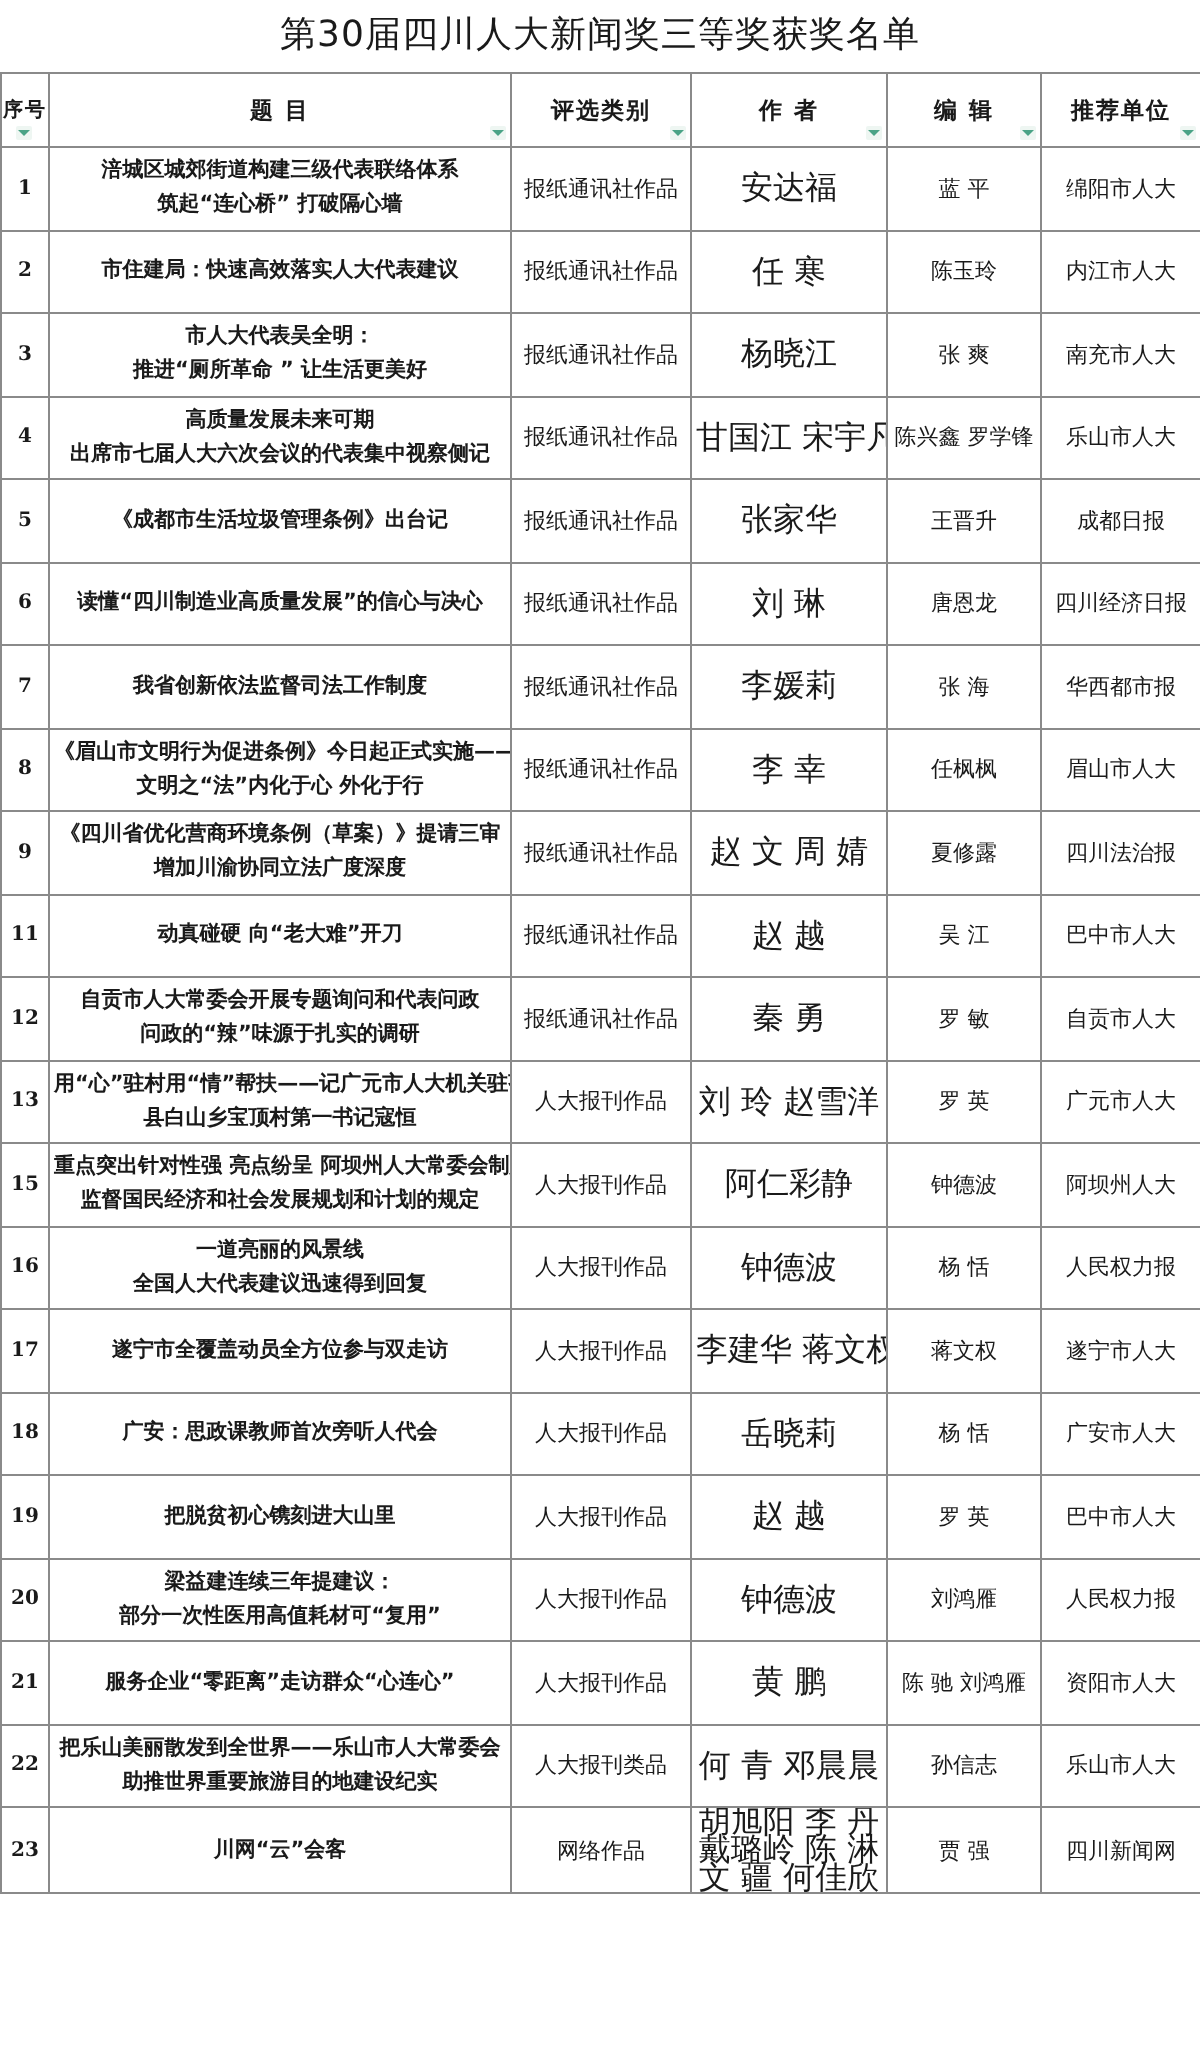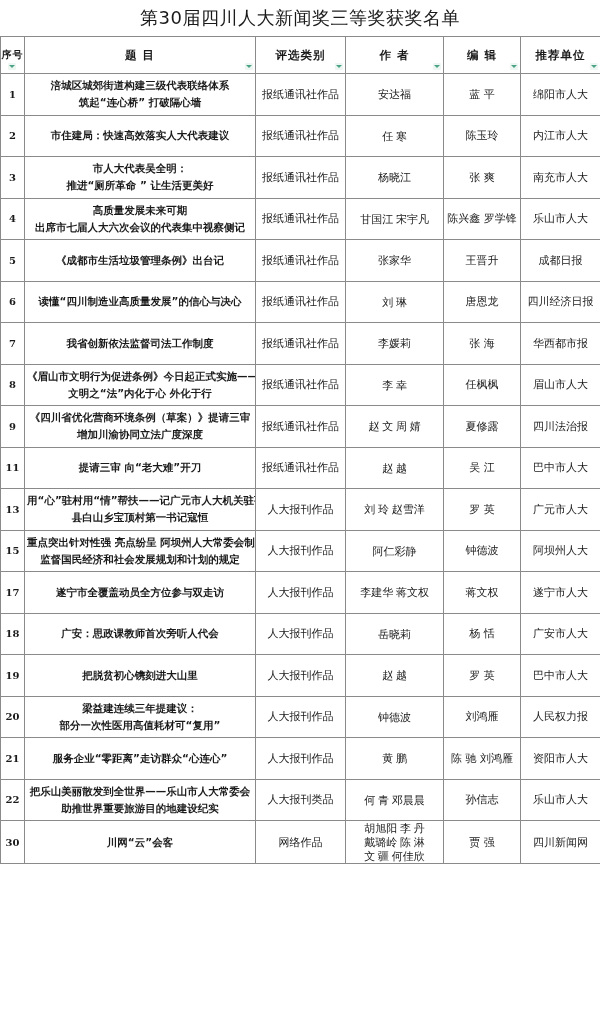--- a/index.html
+++ b/index.html
@@ -39,21 +39,21 @@
     content: ""; position: absolute; left: 1px; top: 2px;
     border-left: 3px solid transparent; border-right: 3px solid transparent;
     border-top: 3px solid #4aa386;
   }
   th.no-col { font-size: 10px; padding: 0; }
   th.no-col .filter { right: 8px; }
   tbody tr { height: 41.5px; }
   td.no { font-family: "DejaVu Serif", "Liberation Serif", serif; font-weight: bold; font-size: 10px; padding: 0; }
   td.ttl { line-height: 17px; font-size: 10.5px; font-weight: bold; }
   td .line { display: block; white-space: nowrap; }
-  td.multi { line-height: 14px; font-size: 11px; font-family: Liberation Serif, serif; }
+  td.multi { line-height: 14px; font-size: 16px; }
 </style>
 </head>
 <body>
 
 <div class="title">第30届四川人大新闻奖三等奖获奖名单</div>
 
 <table>
   <colgroup>
     <col class="c-no">
       <col class="c-title">
@@ -200,30 +200,43 @@
     <td>报纸通讯社作品</td>
     <td class="multi">
           <span class="line">赵 文 周 婧</span>
         </td>
     <td>夏修露</td>
     <td>四川法治报</td>
   </tr>
       <tr>
     <td class="no">11</td>
     <td class="ttl">
-          <span class="line">提请三审 向“老大难”开刀</span>
+          <span class="line">动真碰硬 向“老大难”开刀</span>
         </td>
     <td>报纸通讯社作品</td>
     <td class="multi">
           <span class="line">赵  越</span>
         </td>
     <td>吴  江</td>
     <td>巴中市人大</td>
   </tr>
       <tr>
+    <td class="no">12</td>
+    <td class="ttl">
+          <span class="line">自贡市人大常委会开展专题询问和代表问政</span>
+          <span class="line">问政的“辣”味源于扎实的调研</span>
+        </td>
+    <td>报纸通讯社作品</td>
+    <td class="multi">
+          <span class="line">秦  勇</span>
+        </td>
+    <td>罗  敏</td>
+    <td>自贡市人大</td>
+  </tr>
+      <tr>
     <td class="no">13</td>
     <td class="ttl">
           <span class="line">用“心”驻村用“情”帮扶——记广元市人大机关驻苍溪</span>
           <span class="line">县白山乡宝顶村第一书记寇恒</span>
         </td>
     <td>人大报刊作品</td>
     <td class="multi">
           <span class="line">刘 玲  赵雪洋</span>
         </td>
     <td>罗  英</td>
@@ -236,20 +249,33 @@
           <span class="line">监督国民经济和社会发展规划和计划的规定</span>
         </td>
     <td>人大报刊作品</td>
     <td class="multi">
           <span class="line">阿仁彩静</span>
         </td>
     <td>钟德波</td>
     <td>阿坝州人大</td>
   </tr>
       <tr>
+    <td class="no">16</td>
+    <td class="ttl">
+          <span class="line">一道亮丽的风景线</span>
+          <span class="line">全国人大代表建议迅速得到回复</span>
+        </td>
+    <td>人大报刊作品</td>
+    <td class="multi">
+          <span class="line">钟德波</span>
+        </td>
+    <td>杨  恬</td>
+    <td>人民权力报</td>
+  </tr>
+      <tr>
     <td class="no">17</td>
     <td class="ttl">
           <span class="line">遂宁市全覆盖动员全方位参与双走访</span>
         </td>
     <td>人大报刊作品</td>
     <td class="multi">
           <span class="line">李建华  蒋文权</span>
         </td>
     <td>蒋文权</td>
     <td>遂宁市人大</td>
@@ -310,21 +336,21 @@
           <span class="line">助推世界重要旅游目的地建设纪实</span>
         </td>
     <td>人大报刊类品</td>
     <td class="multi">
           <span class="line">何 青  邓晨晨</span>
         </td>
     <td>孙信志</td>
     <td>乐山市人大</td>
   </tr>
       <tr>
-    <td class="no">30</td>
+    <td class="no">23</td>
     <td class="ttl">
           <span class="line">川网“云”会客</span>
         </td>
     <td>网络作品</td>
     <td class="multi">
           <span class="line">胡旭阳  李  丹</span>
           <span class="line">戴璐岭  陈  淋</span>
           <span class="line">文  疆  何佳欣</span>
         </td>
     <td>贾  强</td>

